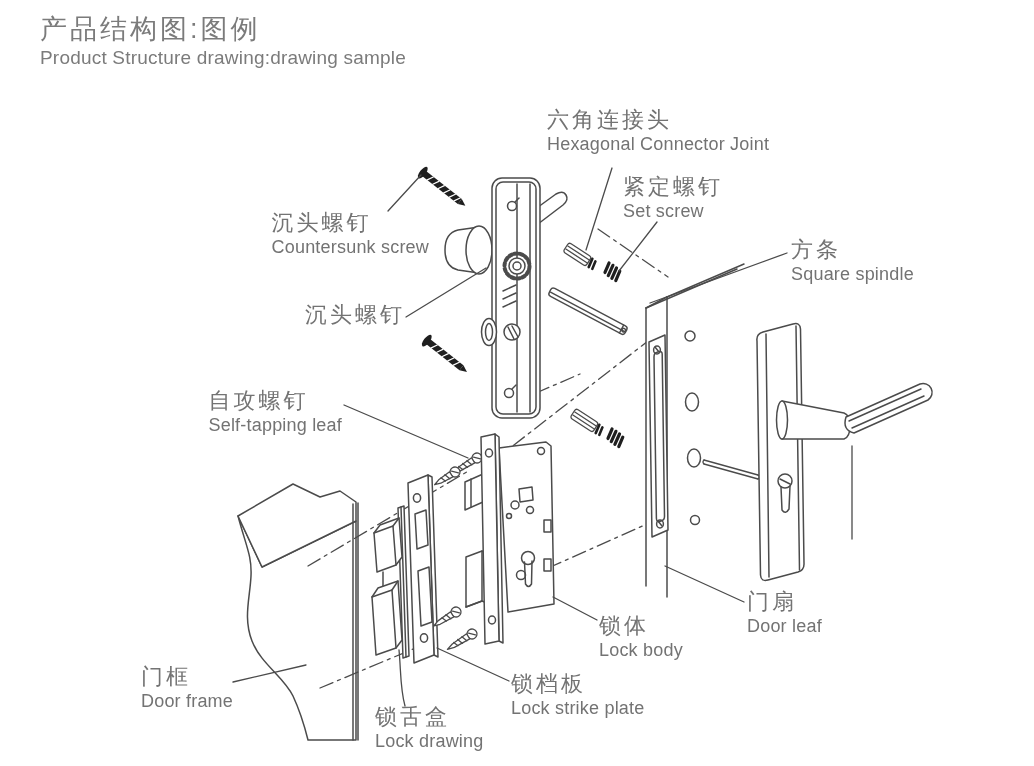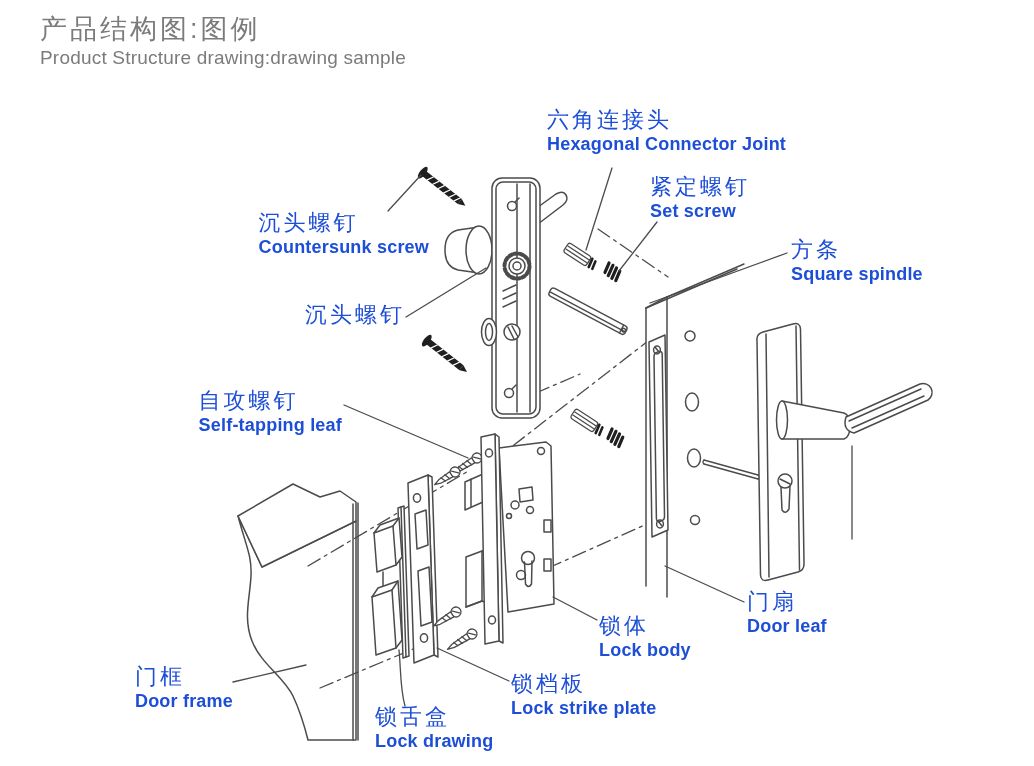--- a/index.html
+++ b/index.html
@@ -1,22 +1,22 @@
 <!DOCTYPE html>
 <html><head>
 <meta charset="utf-8">
 <style>
   html,body{margin:0;padding:0;background:#ffffff;}
   body{width:1034px;height:766px;position:relative;overflow:hidden;
        font-family:"Liberation Sans","DejaVu Sans",sans-serif;}
   .stage{position:absolute;left:0;top:0;width:1034px;height:766px;}
   svg{position:absolute;left:0;top:0;}
-  .label{position:absolute;color:#1d4ed8;white-space:nowrap;}
+  .label{position:absolute;color:#737373;white-space:nowrap;}
   .label .zh{font-size:22px;letter-spacing:3px;line-height:26px;}
-  .label .en{font-size:18px;letter-spacing:0.2px;line-height:22px;font-weight:bold;}
+  .label .en{font-size:18px;letter-spacing:0.2px;line-height:22px;}
   .label.ra{text-align:left;}
   .title-block{position:absolute;left:40px;top:12px;color:#7b7b7b;}
   .title-block .zh{font-size:27px;letter-spacing:3px;line-height:34px;}
   .title-block .en{font-size:19px;letter-spacing:0.2px;line-height:24px;}
 </style>
 </head>
 <body>
 
 <div class="stage">
 
@@ -296,21 +296,21 @@
 <div class="title-block">
   <div class="zh">产品结构图:图例</div>
   <div class="en">Product Structure drawing:drawing sample</div>
 </div>
 
 <div class="label" style="left:547px;top:107px">
   <div class="zh">六角连接头</div>
   <div class="en">Hexagonal Connector Joint</div>
 </div>
 
-<div class="label" style="left:650px;top:174px">
+<div class="label" style="left:623px;top:174px">
   <div class="zh">紧定螺钉</div>
   <div class="en">Set screw</div>
 </div>
 
 <div class="label ra" style="right:605px;top:210px">
   <div class="zh">沉头螺钉</div>
   <div class="en">Countersunk screw</div>
 </div>
 
 <div class="label ra" style="right:629px;top:302px">

